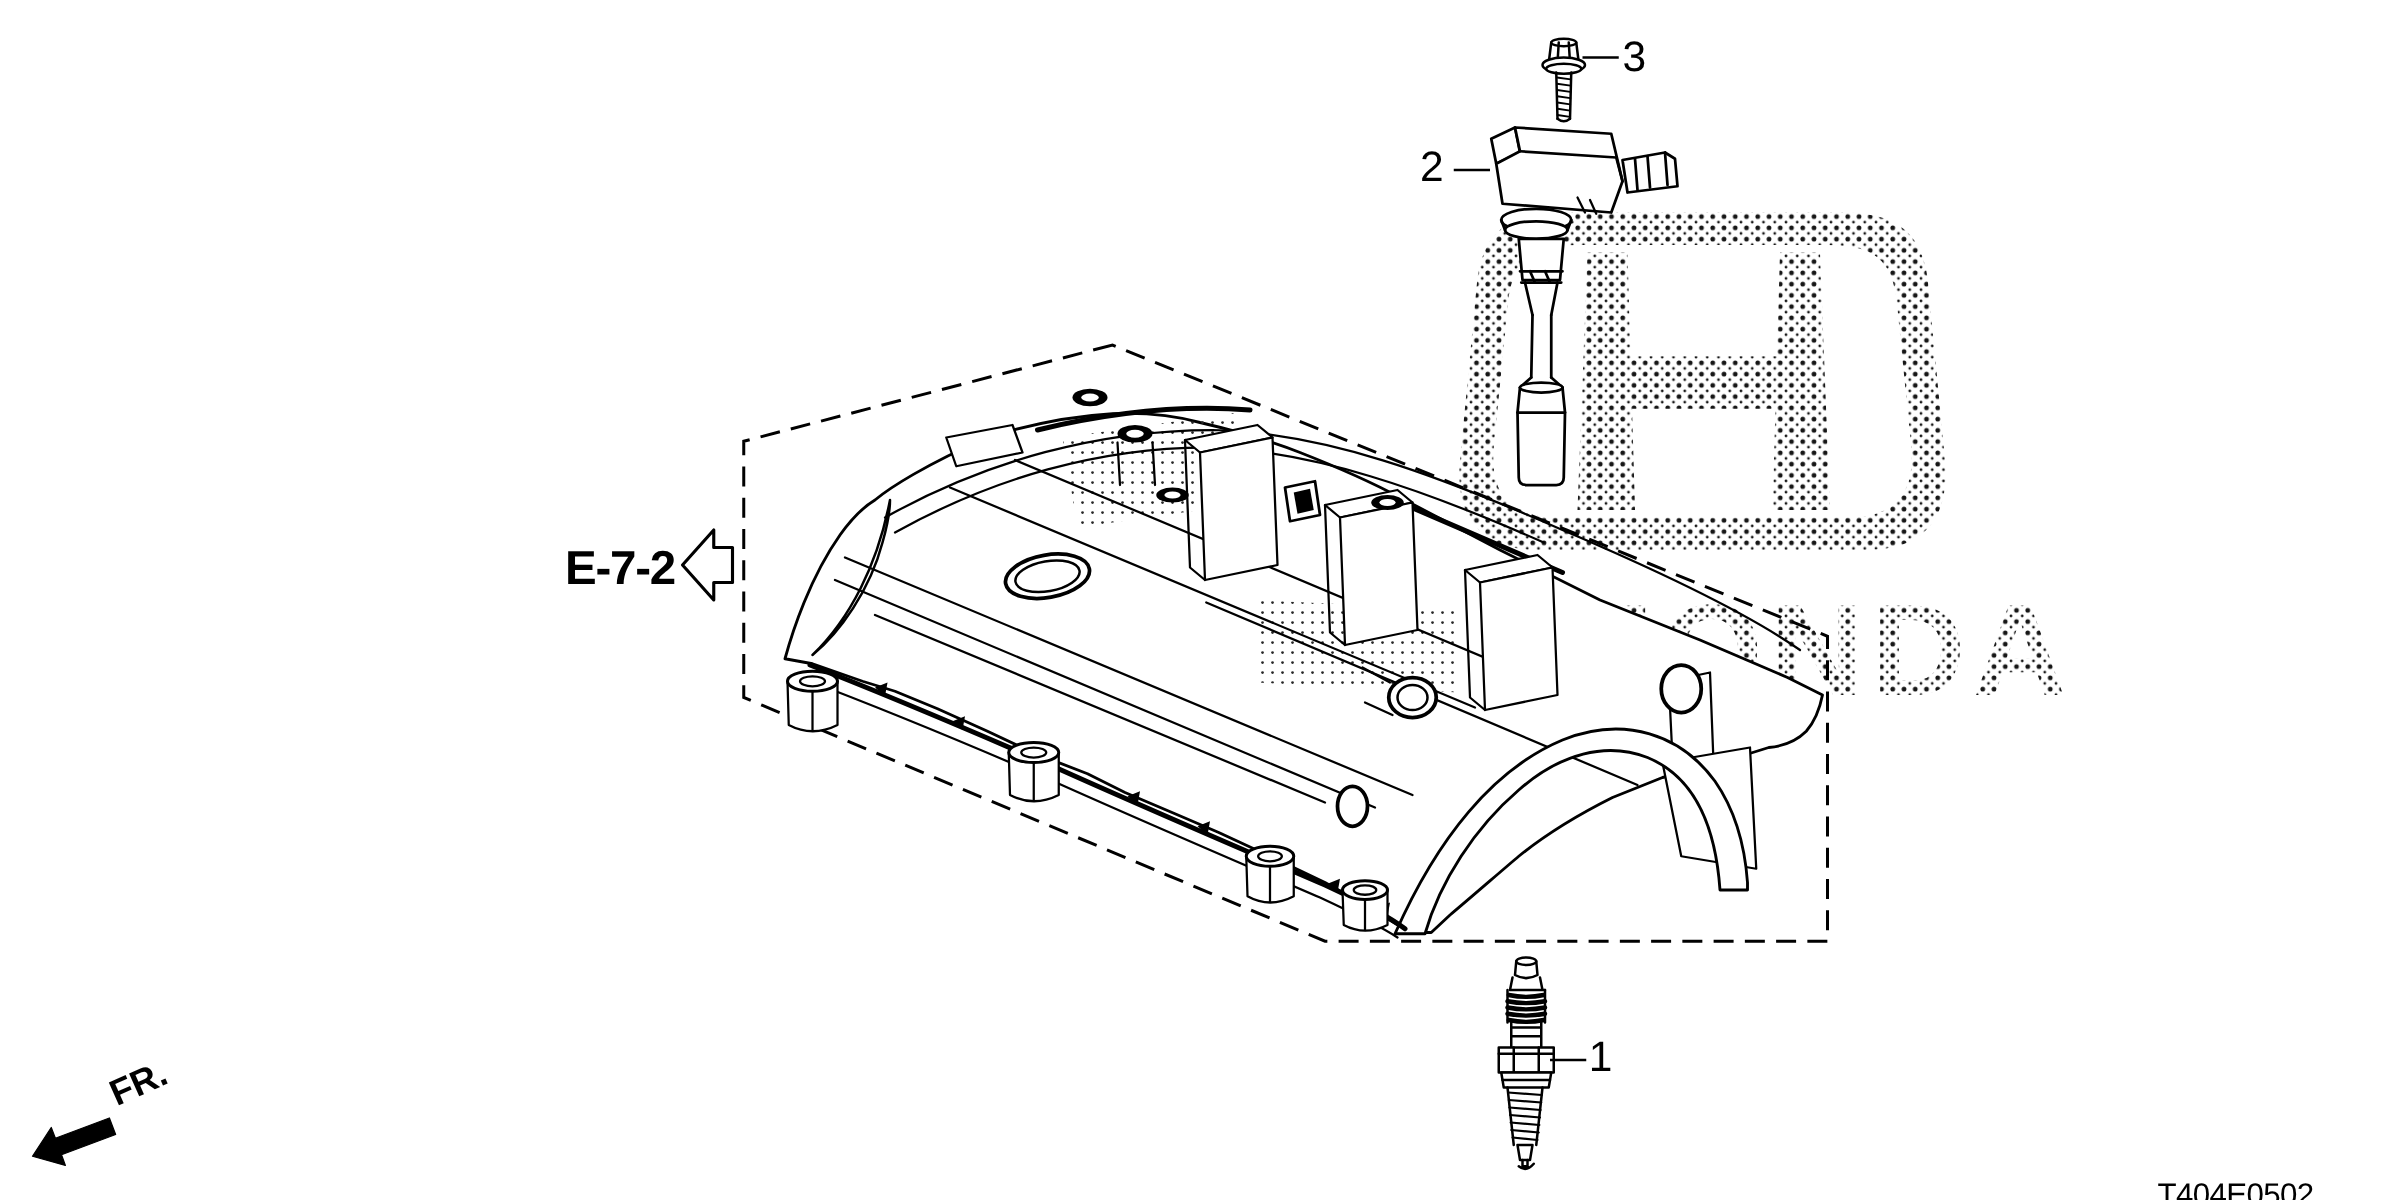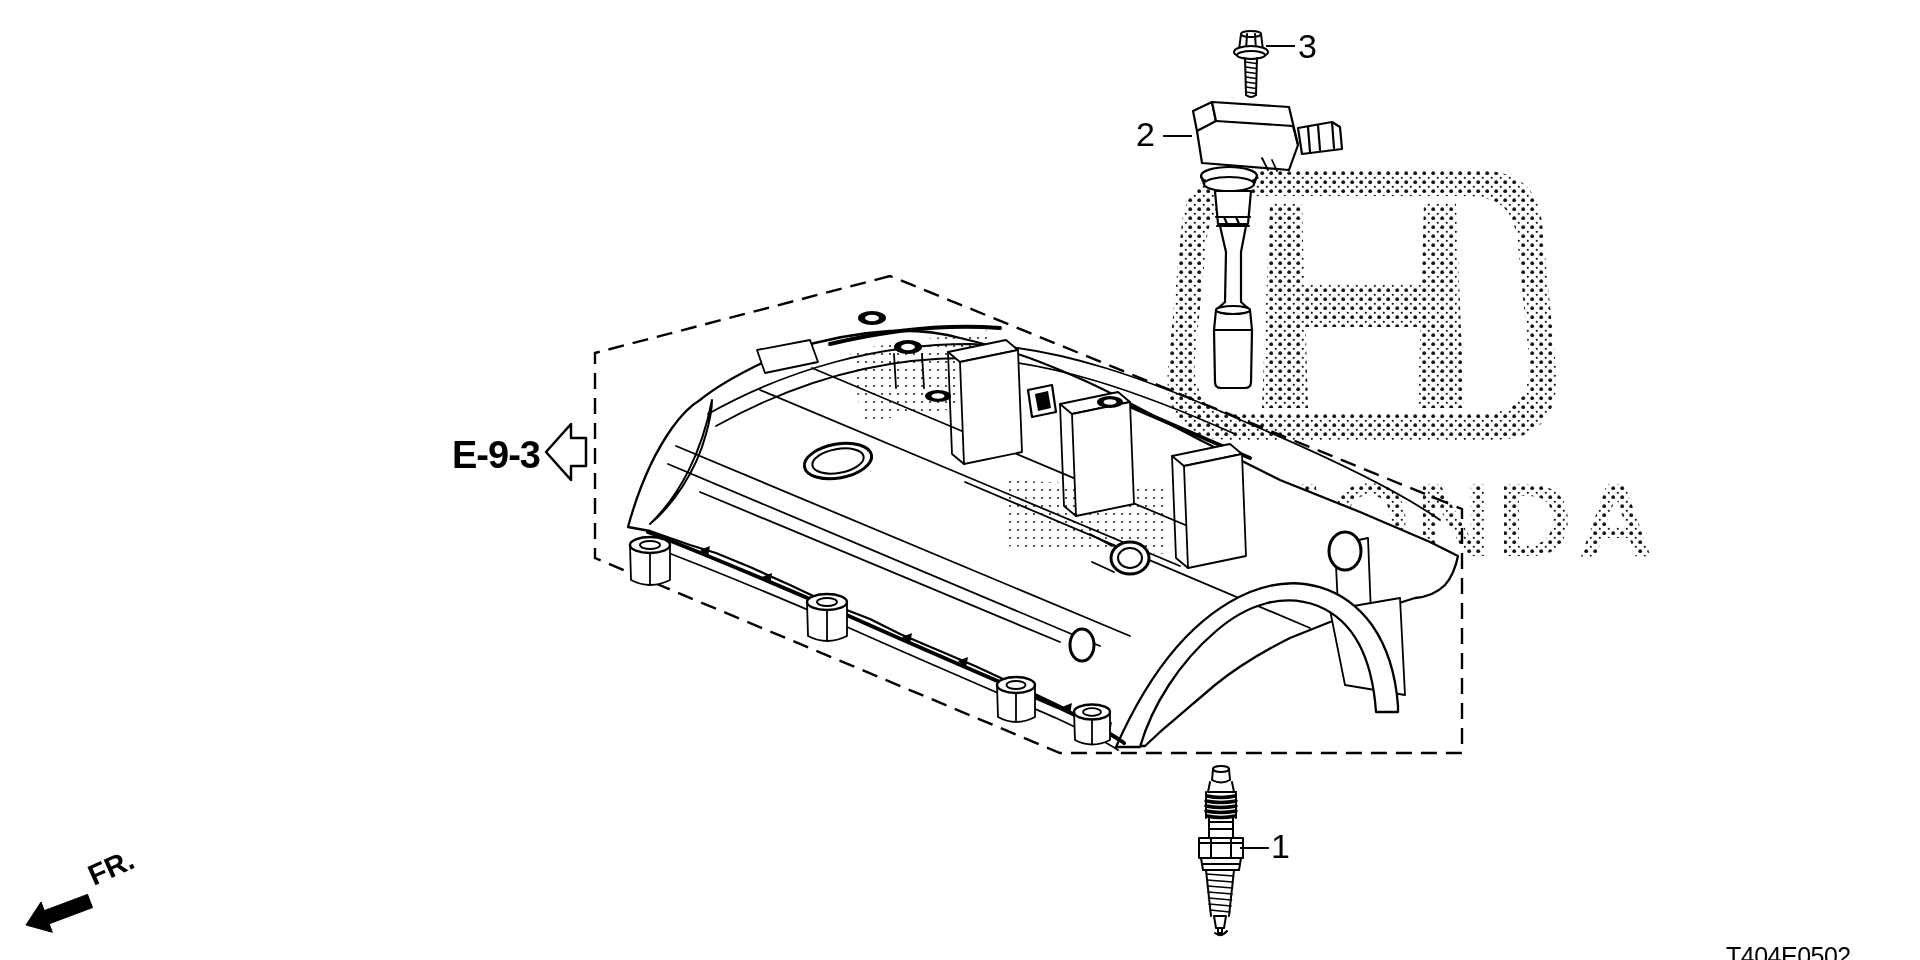--- a/index.html
+++ b/index.html
@@ -250,19 +250,19 @@
 
   <polygon points="26,925 41,902 44.3,910.6 87.5,894.4 92.5,907.6 49.2,923.8 52.3,932.3" fill="#000" stroke="#000" stroke-linejoin="round"></polygon>
 </svg>
 
 <div class="callout" style="left:1271px;top:829px;">1</div>
 
 <div class="callout" style="left:1136px;top:117px;">2</div>
 
 <div class="callout" style="left:1298px;top:29px;">3</div>
 
-<div class="ref-label">E-9-3</div>
+<div class="ref-label">E-7-2</div>
 
 <div class="fr-label">FR.</div>
 
 <div class="diagram-code">T404E0502</div>
 
 </div>
 
 </body></html>

